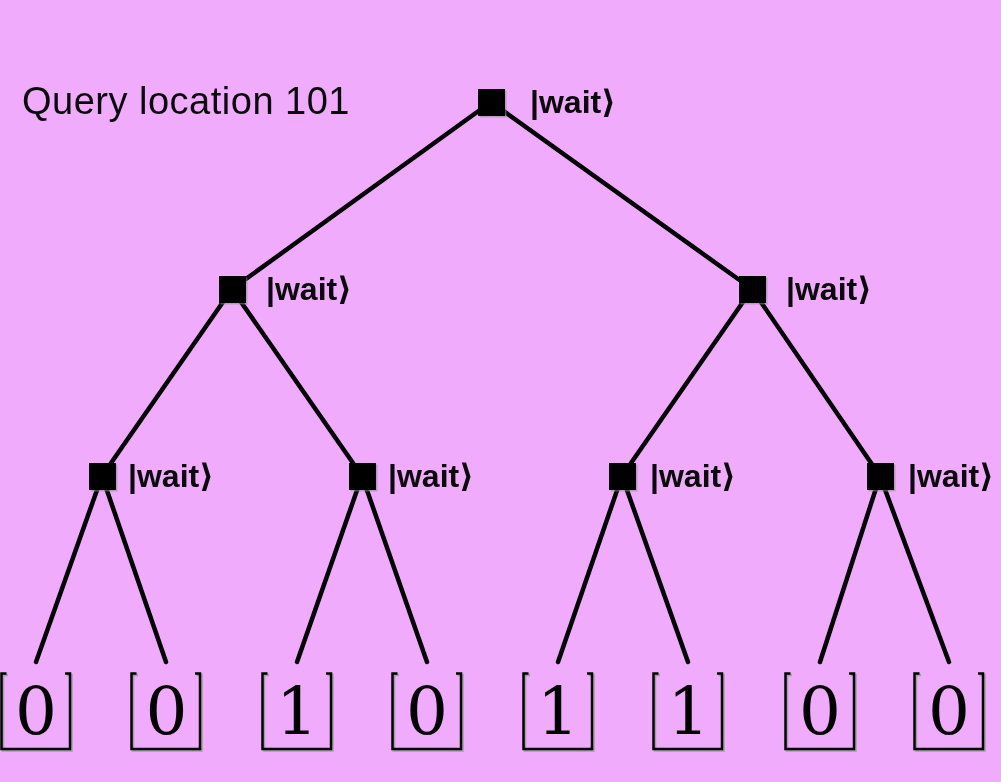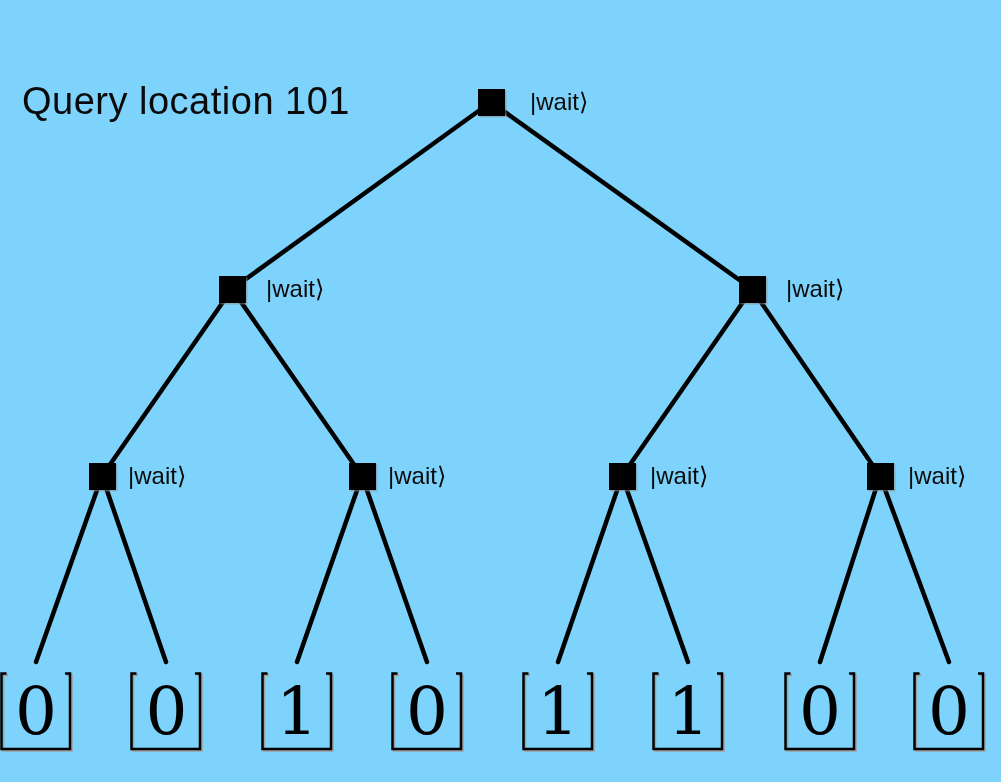--- a/index.html
+++ b/index.html
@@ -1,20 +1,20 @@
 <!DOCTYPE html>
 <html><head>
 <meta charset="utf-8">
 <style>
   html, body { margin: 0; padding: 0; background: #ffffff; }
   .stage {
     position: relative;
     width: 1001px;
     height: 782px;
-    background: #7dd3fc;
+    background: #f0abfc;
     overflow: hidden;
     font-family: "Liberation Sans", "DejaVu Sans", sans-serif;
   }
   .title {
     position: absolute;
     left: 22px;
     top: 80px;
     font-size: 38px;
     color: #0a0a0a;
     letter-spacing: 0.5px;
@@ -29,23 +29,24 @@
     position: absolute;
     width: 27px;
     height: 27px;
     background: #000000;
     box-shadow: 1.5px 1.5px 0 rgba(140,140,140,0.55);
   }
   .node-label {
     position: absolute;
     height: 40px;
     line-height: 40px;
-    font-size: 24px;
+    font-size: 32px;
     color: #0a0a0a;
     white-space: nowrap;
+    font-weight: bold;
   }
   .leaf {
     position: absolute;
     width: 73px;
     top: 672px;
     height: 110px;
   }
   .bucket { position: absolute; left: 0; top: 0; }
   .bucket-shadow { fill: none; stroke: #a0a0a0; stroke-width: 2.5; }
   .bucket-line   { fill: none; stroke: #000000; stroke-width: 2.5; }

